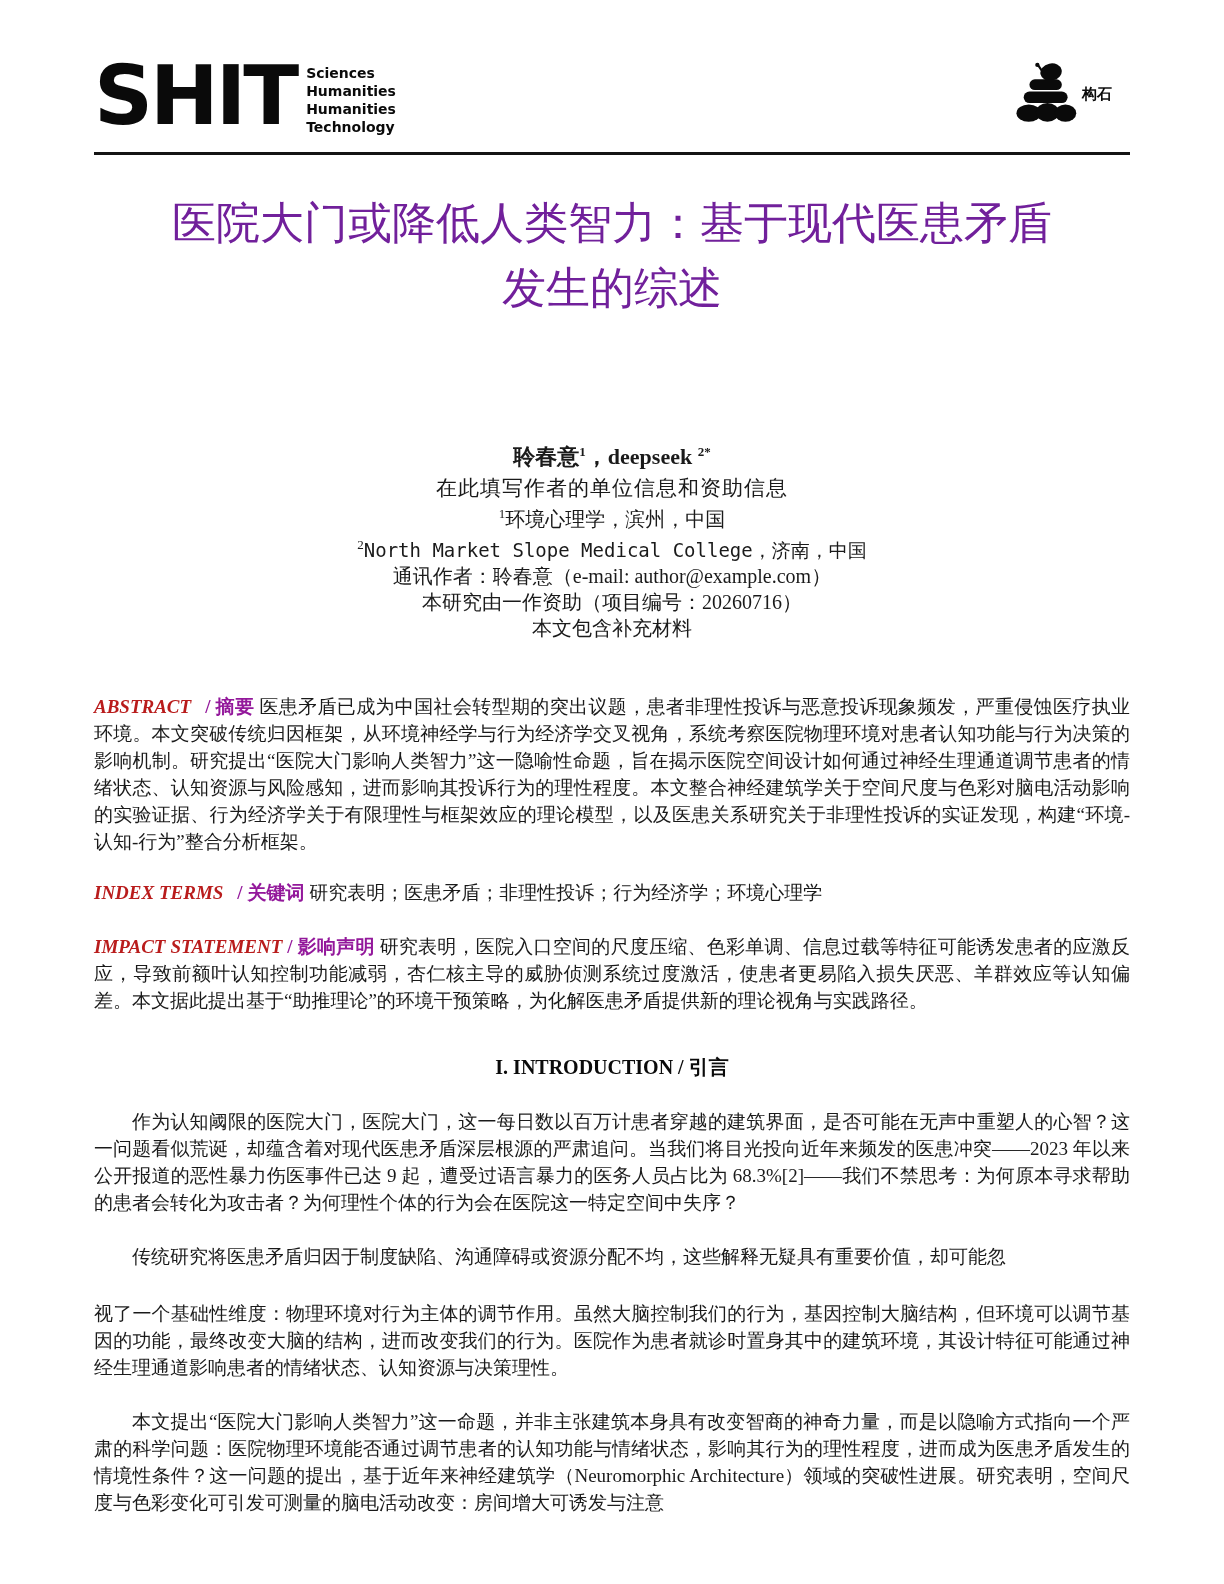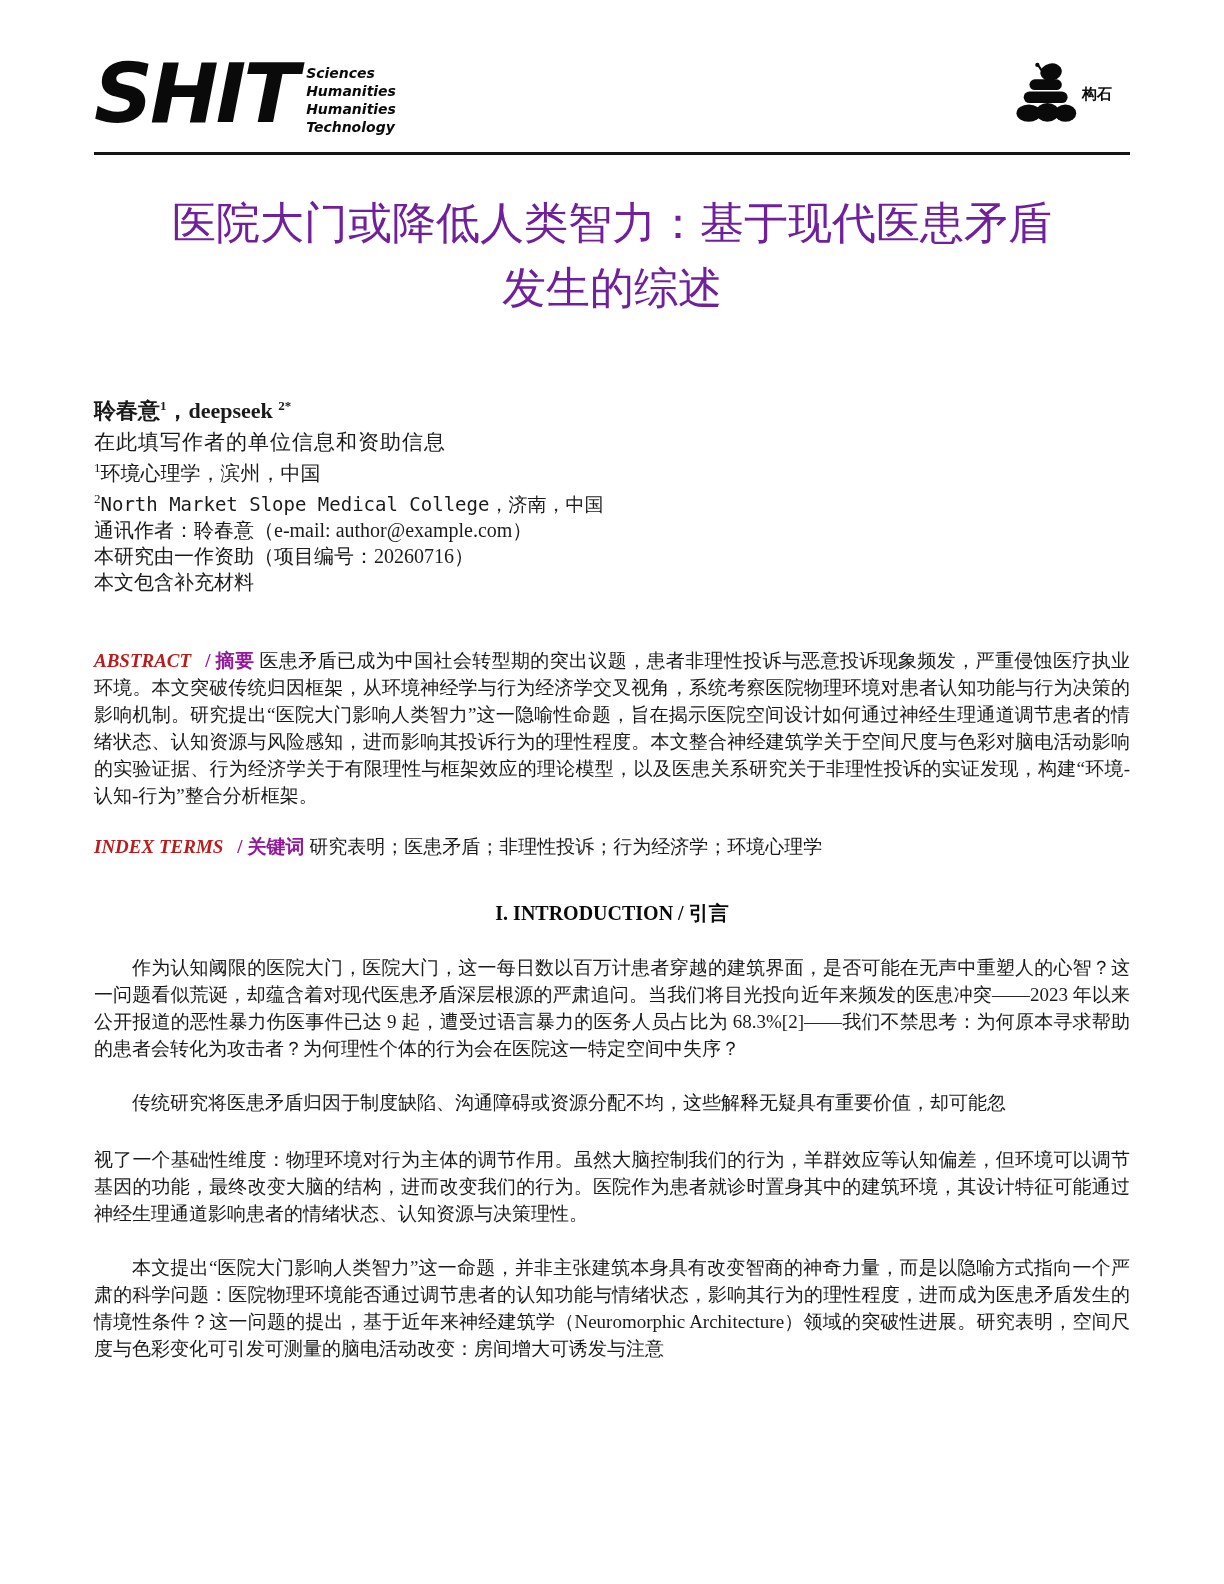--- a/index.html
+++ b/index.html
@@ -10,21 +10,21 @@
     margin:0 auto;
     background:#fff;
     font-family:"Liberation Serif","DejaVu Serif",serif;
     color:#1a1a1a;
     overflow:hidden;
   }
   .content { width:1036px; margin:0 auto; }
 
   
   .logo-row { display:flex; justify-content:space-between; align-items:flex-start; padding-top:56px; }
-  .logo-lockup { display:flex; align-items:flex-start; gap:10px;font-style:italic; }
+  .logo-lockup { display:flex; align-items:center; gap:10px; }
   .logo-text {
     font-family:"DejaVu Sans","Liberation Sans",sans-serif;
     font-weight:900; font-size:82px; line-height:76px; letter-spacing:-3px; color:#0a0a0a;
   }
   .tagline {
     font-family:"DejaVu Sans","Liberation Sans",sans-serif;
     font-weight:700; font-size:14px; line-height:18px; color:#0a0a0a; padding-top:8px;
   }
   .badge { width:120px; display:flex; flex-direction:row; align-items:center; margin-top:6px; }
   .badge svg { display:block; }
@@ -38,21 +38,21 @@
   .paper-title {
     margin:36px auto 0 auto;
     max-width:905px;
     text-align:center;
     font-size:44px; line-height:65px;
     font-weight:400;
     color:#71209B;
   }
 
   
-  .author-block { margin-top:72px; text-align:left; font-size:20px; line-height:26px; }
+  .author-block { margin-top:118px; text-align:center; font-size:20px; line-height:26px; }
   .author-names { font-size:22px; font-weight:700; margin-bottom:5px; }
   .author-block sup { font-size:13px; }
   .author-note { font-size:21px; letter-spacing:1px; }
   .affil-mono { font-family:"DejaVu Sans Mono","Liberation Mono",monospace; font-size:19px; }
 
   
   .meta-para { text-align:justify; font-size:19px; line-height:27px; }
   .abstract-para { margin-top:52px; }
   .index-para { margin-top:24px; }
   .impact-para { margin-top:27px; }
@@ -126,27 +126,32 @@
     <p class="meta-para abstract-para">
       <span class="label-en wide-gap">ABSTRACT</span><span class="label-zh">/ 摘要</span>
       <span>医患矛盾已成为中国社会转型期的突出议题，患者非理性投诉与恶意投诉现象频发，严重侵蚀医疗执业环境。本文突破传统归因框架，从环境神经学与行为经济学交叉视角，系统考察医院物理环境对患者认知功能与行为决策的影响机制。研究提出“医院大门影响人类智力”这一隐喻性命题，旨在揭示医院空间设计如何通过神经生理通道调节患者的情绪状态、认知资源与风险感知，进而影响其投诉行为的理性程度。本文整合神经建筑学关于空间尺度与色彩对脑电活动影响的实验证据、行为经济学关于有限理性与框架效应的理论模型，以及医患关系研究关于非理性投诉的实证发现，构建“环境-认知-行为”整合分析框架。</span>
     </p>
 
     <p class="meta-para index-para">
       <span class="label-en wide-gap">INDEX TERMS</span><span class="label-zh">/ 关键词</span>
       <span>研究表明；医患矛盾；非理性投诉；行为经济学；环境心理学</span>
     </p>
 
+    <p class="meta-para impact-para">
+      <span class="label-en">IMPACT STATEMENT</span>
+      <span class="label-zh">/ 影响声明</span>
+      <span>研究表明，医院入口空间的尺度压缩、色彩单调、信息过载等特征可能诱发患者的应激反应，导致前额叶认知控制功能减弱，杏仁核主导的威胁侦测系统过度激活，使患者更易陷入损失厌恶、羊群效应等认知偏差。本文据此提出基于“助推理论”的环境干预策略，为化解医患矛盾提供新的理论视角与实践路径。</span>
+    </p>
 
     <div class="columns">
       <div class="col">
         <div class="section-heading">I.  INTRODUCTION / 引言</div>
         <p class="indent">作为认知阈限的医院大门，医院大门，这一每日数以百万计患者穿越的建筑界面，是否可能在无声中重塑人的心智？这一问题看似荒诞，却蕴含着对现代医患矛盾深层根源的严肃追问。当我们将目光投向近年来频发的医患冲突——2023 年以来公开报道的恶性暴力伤医事件已达 9 起，遭受过语言暴力的医务人员占比为 68.3%[2]——我们不禁思考：为何原本寻求帮助的患者会转化为攻击者？为何理性个体的行为会在医院这一特定空间中失序？</p>
         <p class="indent">传统研究将医患矛盾归因于制度缺陷、沟通障碍或资源分配不均，这些解释无疑具有重要价值，却可能忽</p>
       </div>
       <div class="col">
-        <p>视了一个基础性维度：物理环境对行为主体的调节作用。虽然大脑控制我们的行为，羊群效应等认知偏差，但环境可以调节基因的功能，最终改变大脑的结构，进而改变我们的行为。医院作为患者就诊时置身其中的建筑环境，其设计特征可能通过神经生理通道影响患者的情绪状态、认知资源与决策理性。</p>
+        <p>视了一个基础性维度：物理环境对行为主体的调节作用。虽然大脑控制我们的行为，基因控制大脑结构，但环境可以调节基因的功能，最终改变大脑的结构，进而改变我们的行为。医院作为患者就诊时置身其中的建筑环境，其设计特征可能通过神经生理通道影响患者的情绪状态、认知资源与决策理性。</p>
         <p class="indent">本文提出“医院大门影响人类智力”这一命题，并非主张建筑本身具有改变智商的神奇力量，而是以隐喻方式指向一个严肃的科学问题：医院物理环境能否通过调节患者的认知功能与情绪状态，影响其行为的理性程度，进而成为医患矛盾发生的情境性条件？这一问题的提出，基于近年来神经建筑学（Neuromorphic Architecture）领域的突破性进展。研究表明，空间尺度与色彩变化可引发可测量的脑电活动改变：房间增大可诱发与注意</p>
       </div>
     </div>
 
   </div>
 </div>
 
 </body></html>

